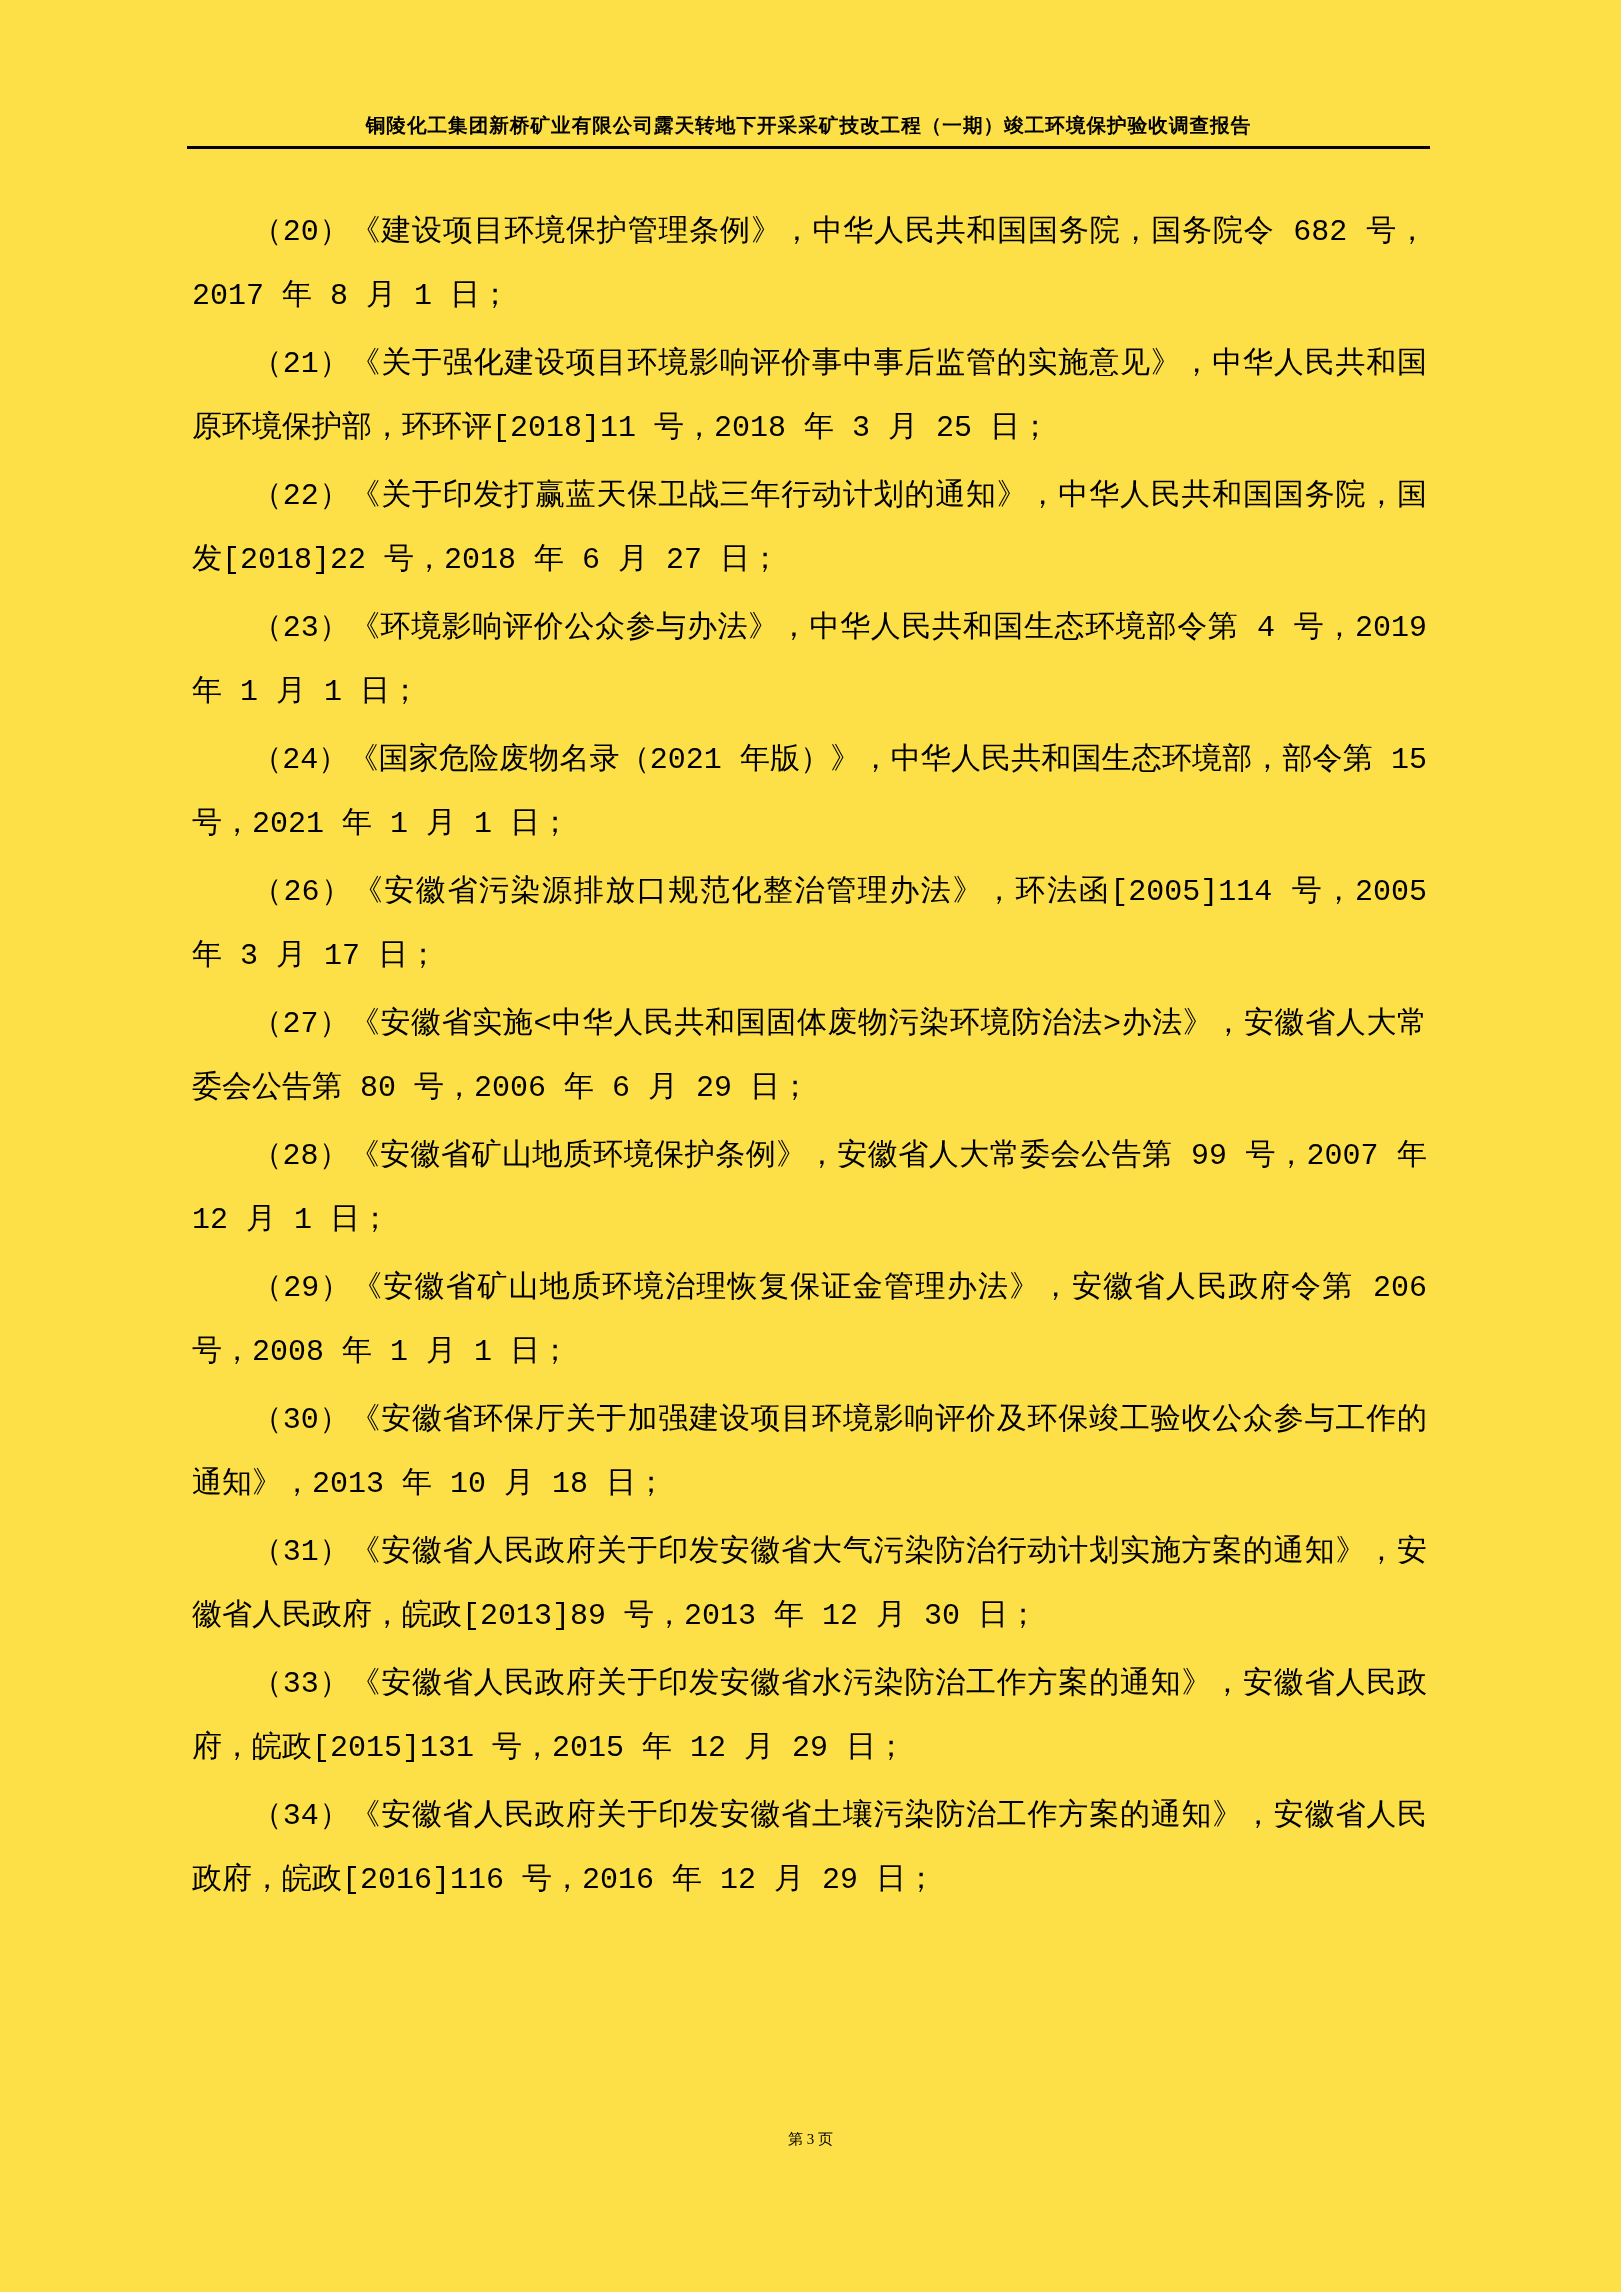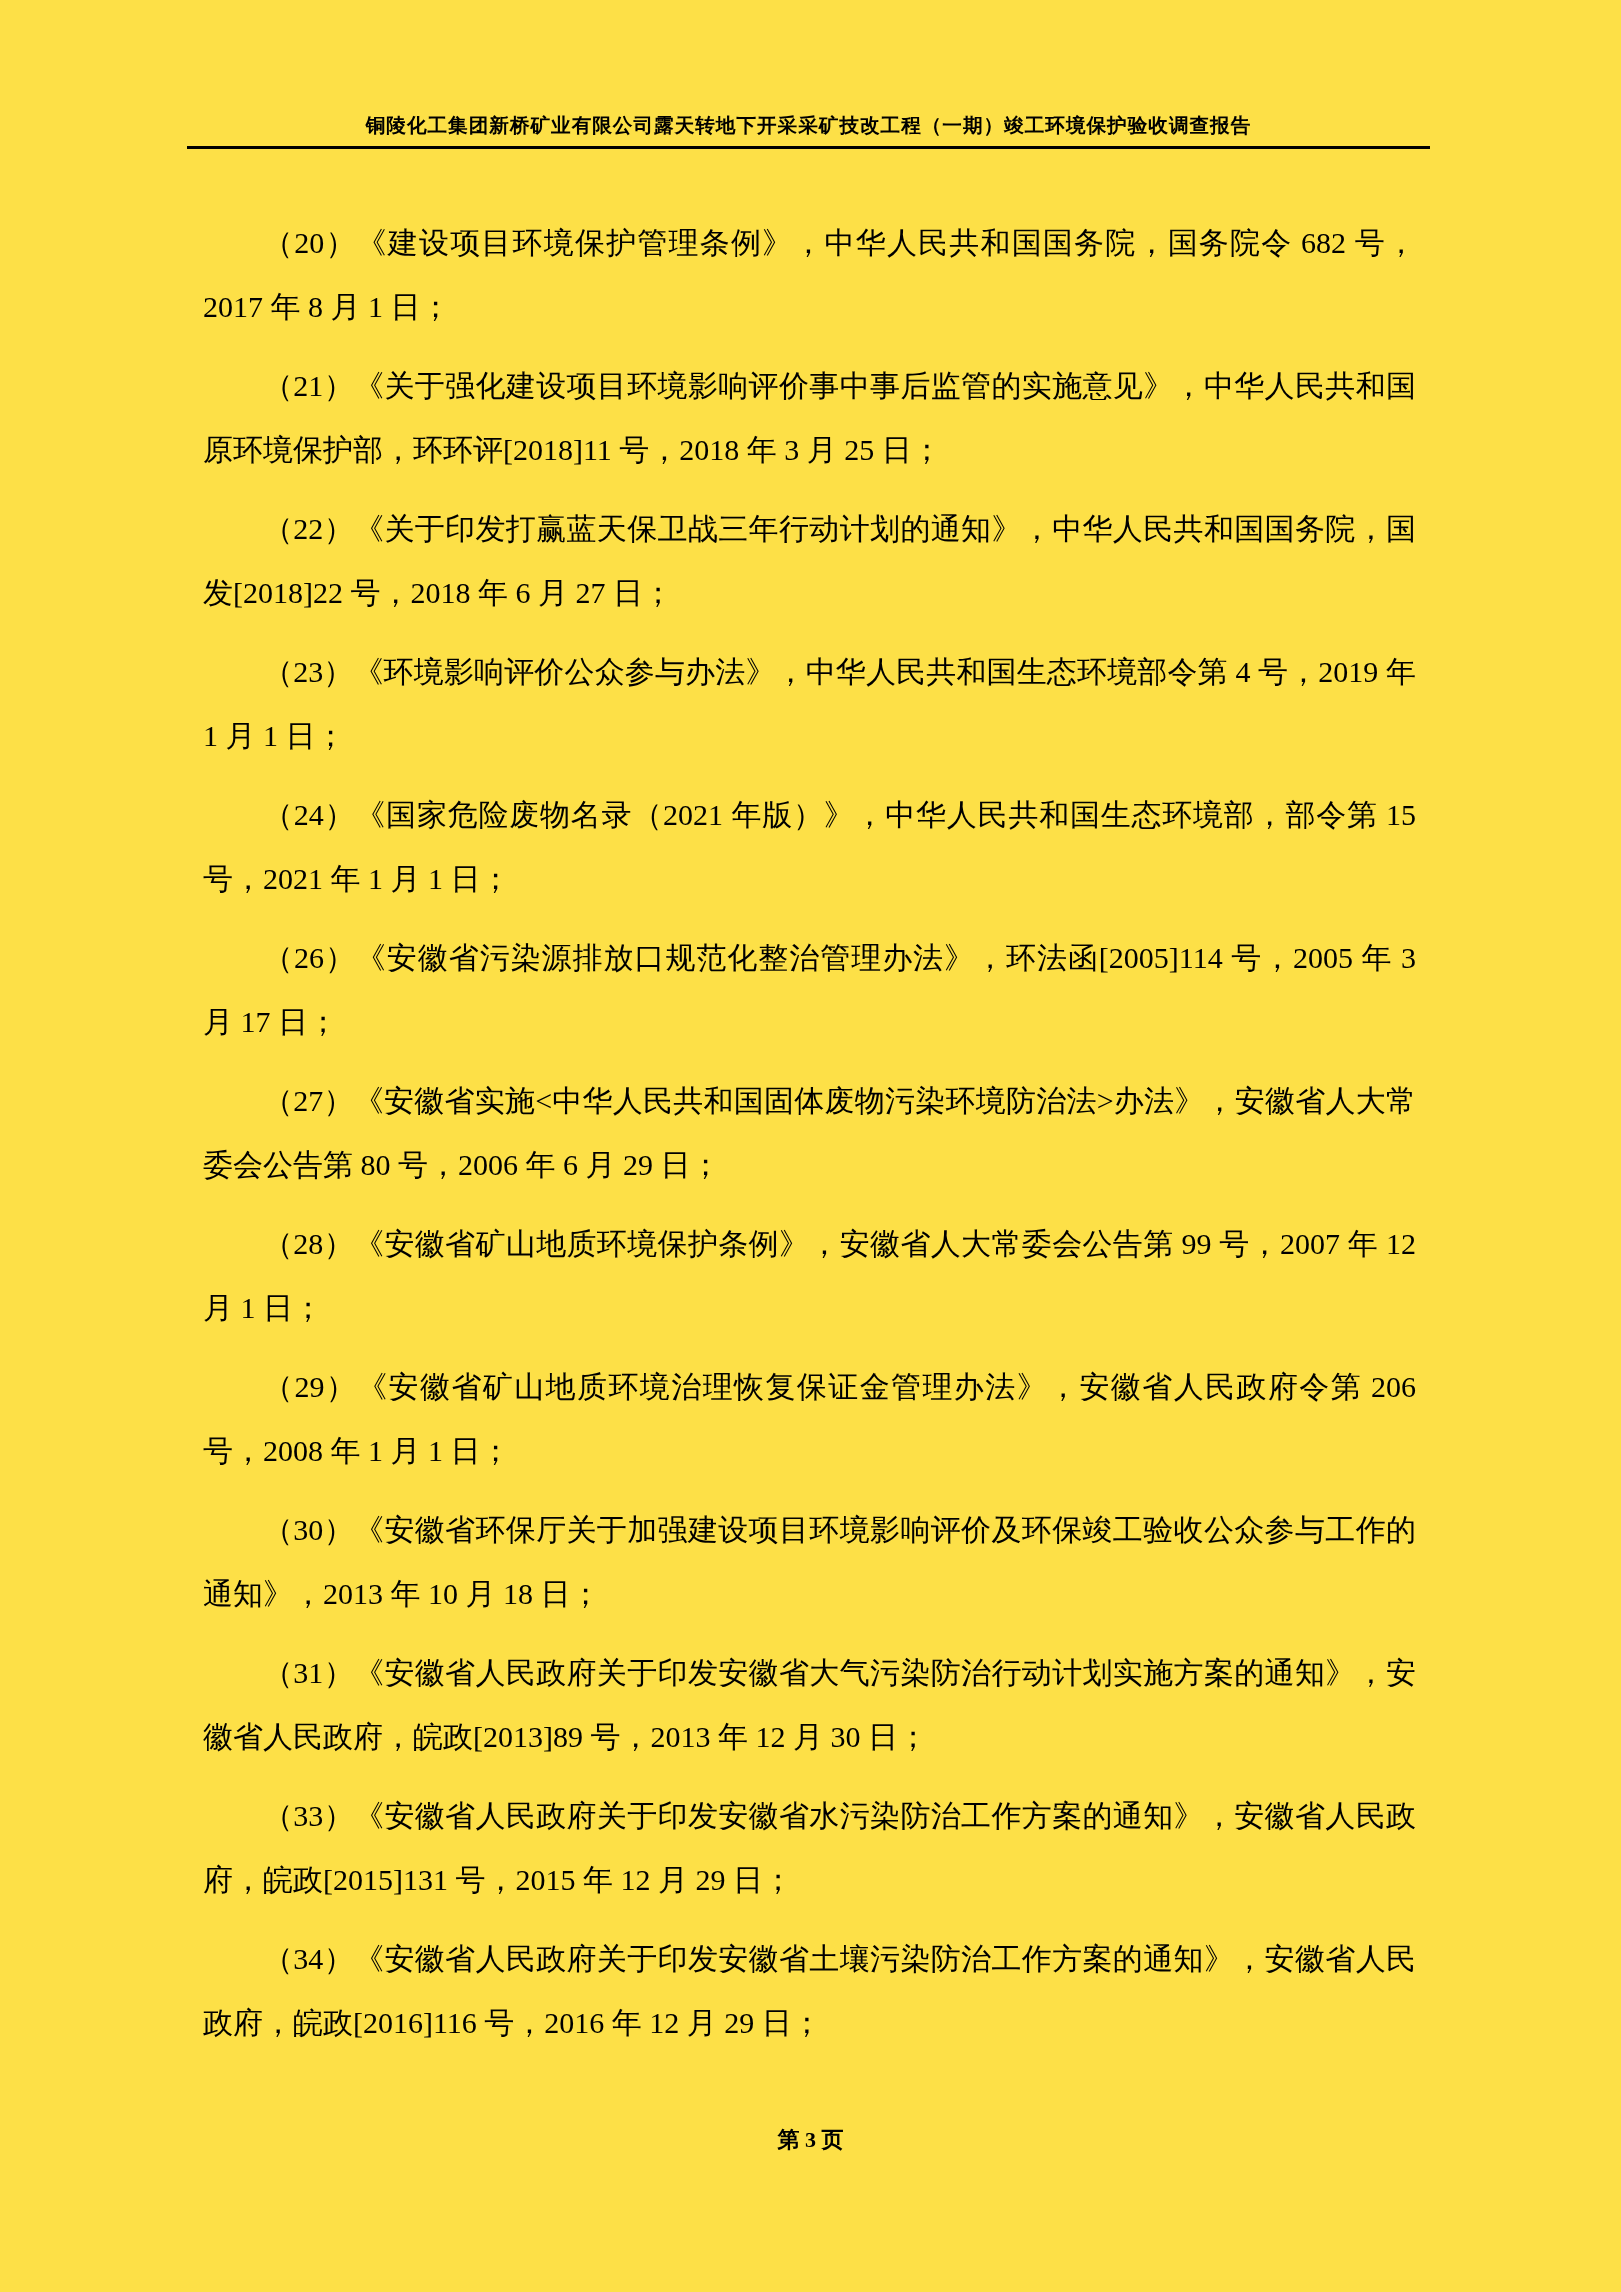--- a/index.html
+++ b/index.html
@@ -32,33 +32,33 @@
   .doc-body {
     position: absolute;
     top: 196px;
     left: 188px;
     width: 1243px;
     font-size: 30px;
     line-height: 64px;
     text-align: justify;
   }
   .doc-body p {
-    margin: 15px;
+    margin: 4px;
     padding: 0;
     text-indent: 2em;
+    font-family: Liberation Mono, monospace;
   }
   .doc-footer {
     position: absolute;
     top: 2125px;
     left: 0;
     width: 100%;
     text-align: center;
-    font-size: 22px;
+    font-size: 15px;
     line-height: 29px;
-    font-weight: bold;
   }
 </style>
 </head>
 <body>
 
 <div class="page">
 
   <div class="doc-header">
     <span>铜陵化工集团新桥矿业有限公司露天转地下开采采矿技改工程（一期）竣工环境保护验收调查报告</span>
   </div>

